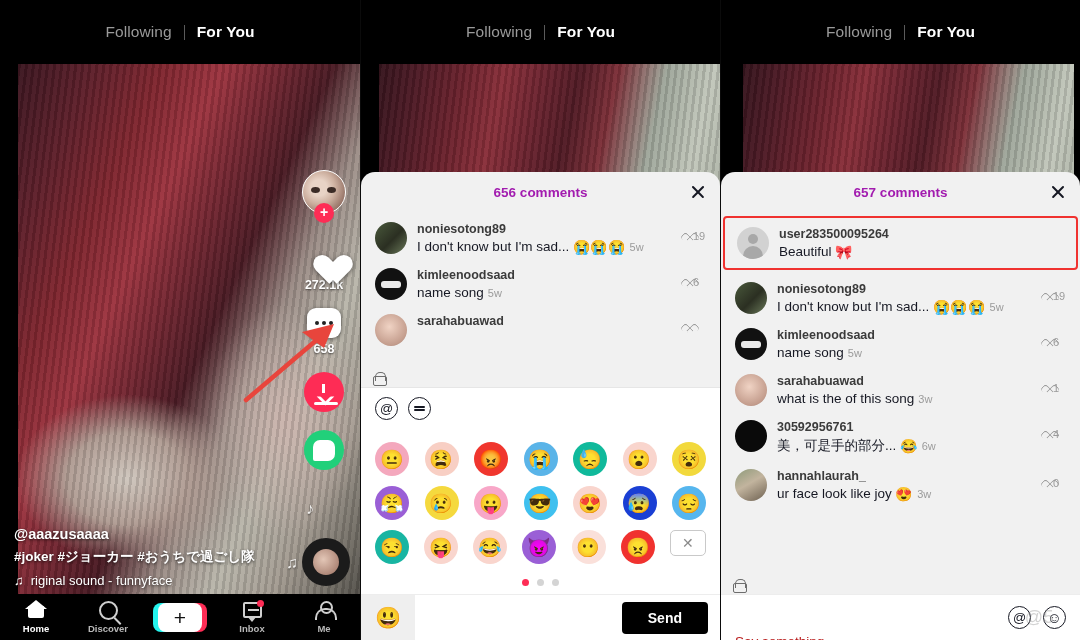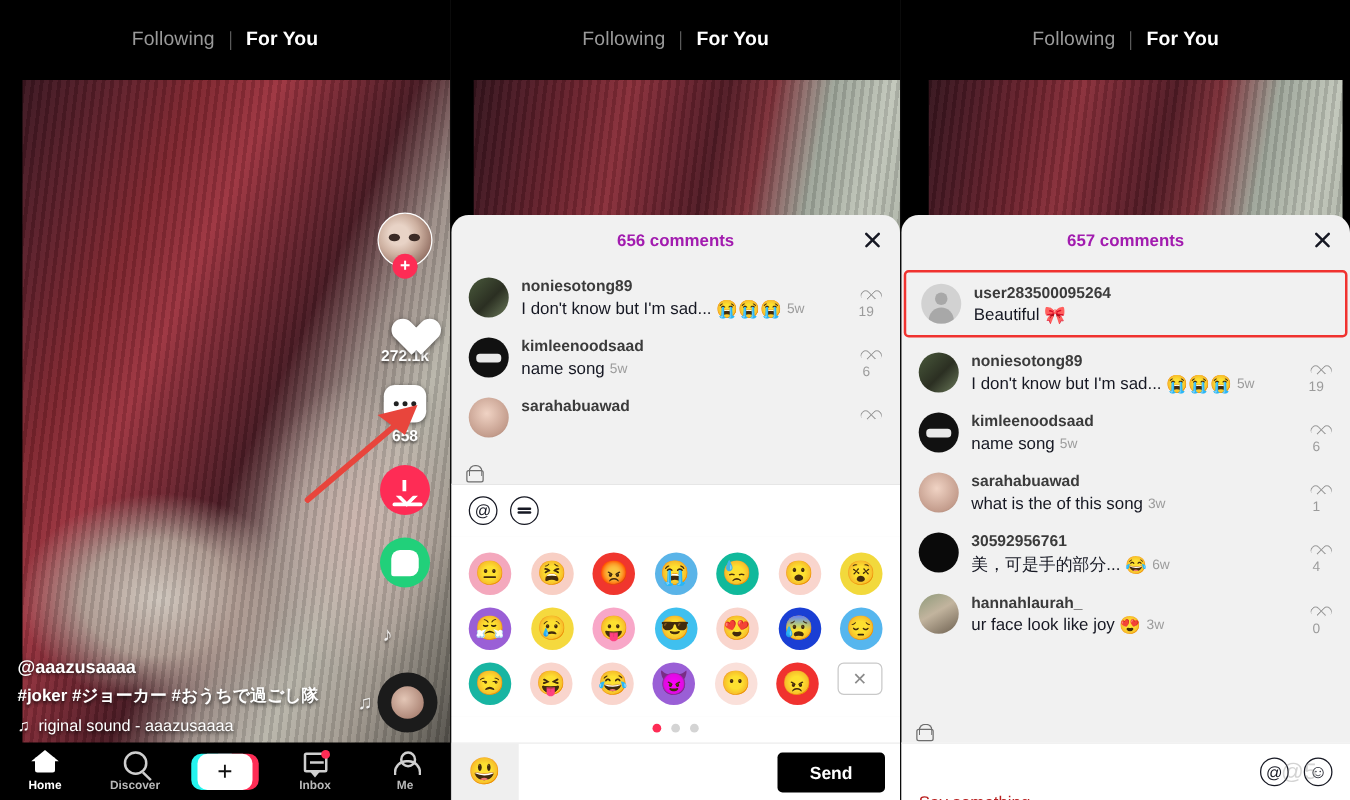--- a/index.html
+++ b/index.html
@@ -213,21 +213,21 @@
 
   .comments { flex:1; overflow:hidden; padding: 2px 0 0 0; }
   .comment { display:flex; padding: 8px 12px 6px 14px; align-items:flex-start; position:relative; }
   .c-avatar {
     width: 32px; height: 32px; border-radius: 50%; flex:0 0 32px; margin-right: 10px; overflow:hidden;
   }
   .c-body { flex:1; min-width:0; }
   .c-user { font-size: 12.5px; font-weight: bold; color: #3b3b3b; margin-bottom: 3px; }
   .c-text { font-size: 13.5px; color: #161823; display:flex; align-items:center; gap:4px; flex-wrap:nowrap; white-space:nowrap; }
   .c-time { font-size: 11px; color: #9b9b9b; }
-  .c-like { width: 30px; display:flex; flex-direction:column; align-items:center; padding-top:4px; flex:0 0 30px; }
+  .c-like { width: 30px; display:flex; flex-direction:row; align-items:center; padding-top:4px; flex:0 0 30px; }
   .heart-o { width:15px; height:14px; position:relative; }
   .heart-o::before, .heart-o::after{
     content:""; position:absolute; top:1px; width:7px; height:11px;
     border:1.4px solid #9b9b9b; border-bottom:none; border-radius:7px 7px 0 0;
   }
   .heart-o::before{ left:7.5px; transform:rotate(45deg); transform-origin:0 100%; border-right:none;}
   .heart-o::after { left:7.5px; transform:rotate(-45deg); transform-origin:100% 100%; border-left:none;}
   .c-likes { font-size: 11px; color: #9b9b9b; margin-top: 4px; }
 
   .comment.highlight {
@@ -362,21 +362,21 @@
     </svg>
 
     <div class="note-deco" style="right:46px; bottom:122px;">♪</div>
     <div class="note-deco" style="right:62px; bottom:68px;">♫</div>
 
     <div class="caption">
       <div class="cap-user">@aaazusaaaa</div>
       <div class="cap-tags">#joker #ジョーカー #おうちで過ごし隊</div>
       <div class="cap-sound">
         <span>♫</span>
-        <span>riginal sound - aaazusaaaa</span>
+        <span>riginal sound - funnyface</span>
       </div>
     </div>
 
     <div class="disc">
       <div class="disc-inner"></div>
     </div>
 
     <div class="navbar">
       <div class="nav-item active">
         <div class="nav-ico ico-home"></div>

